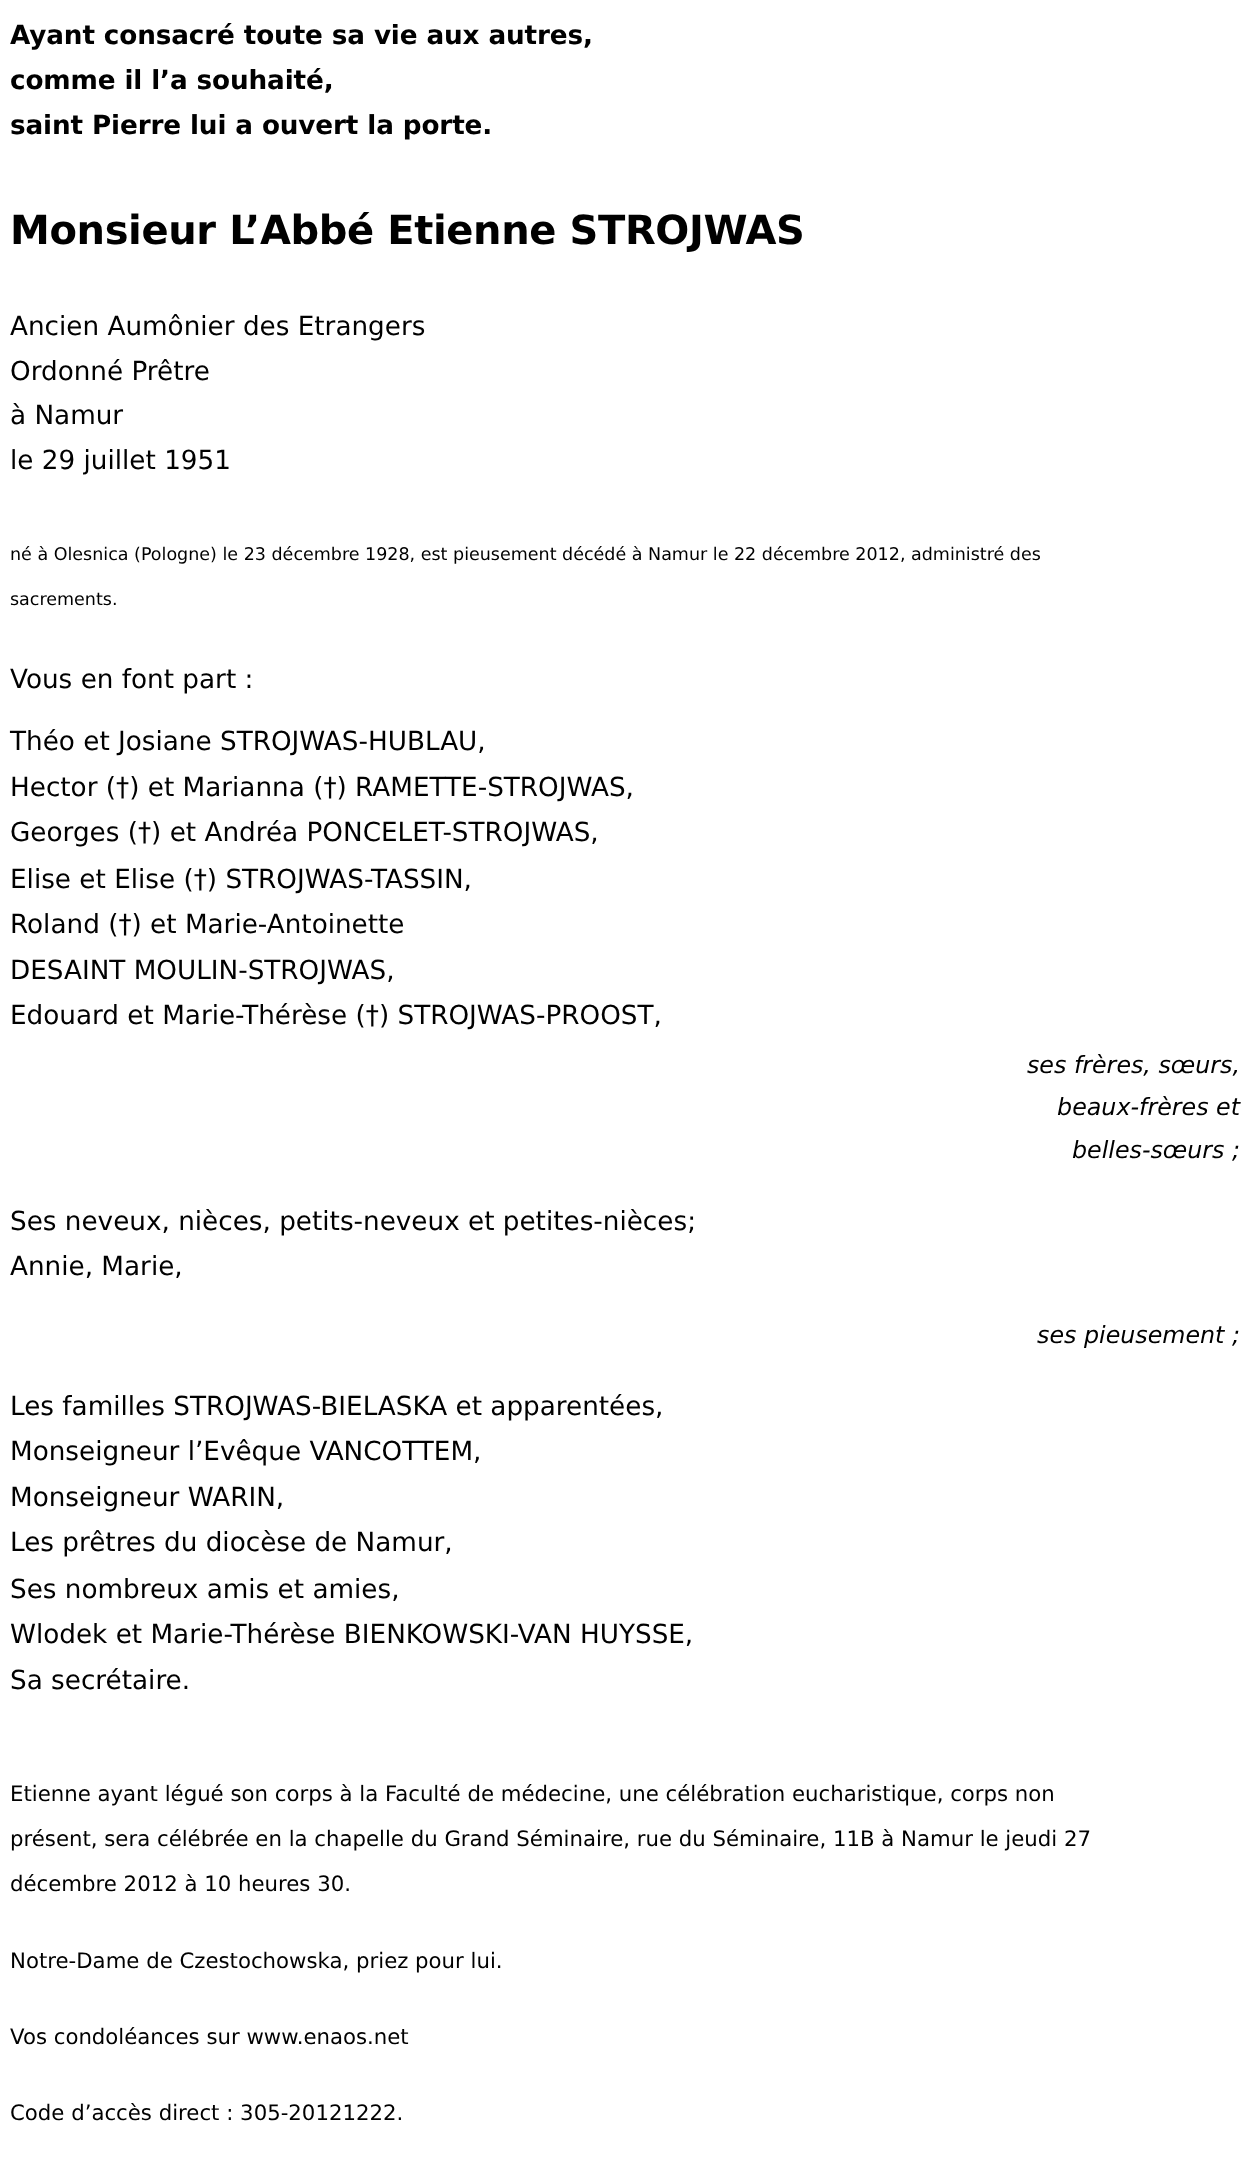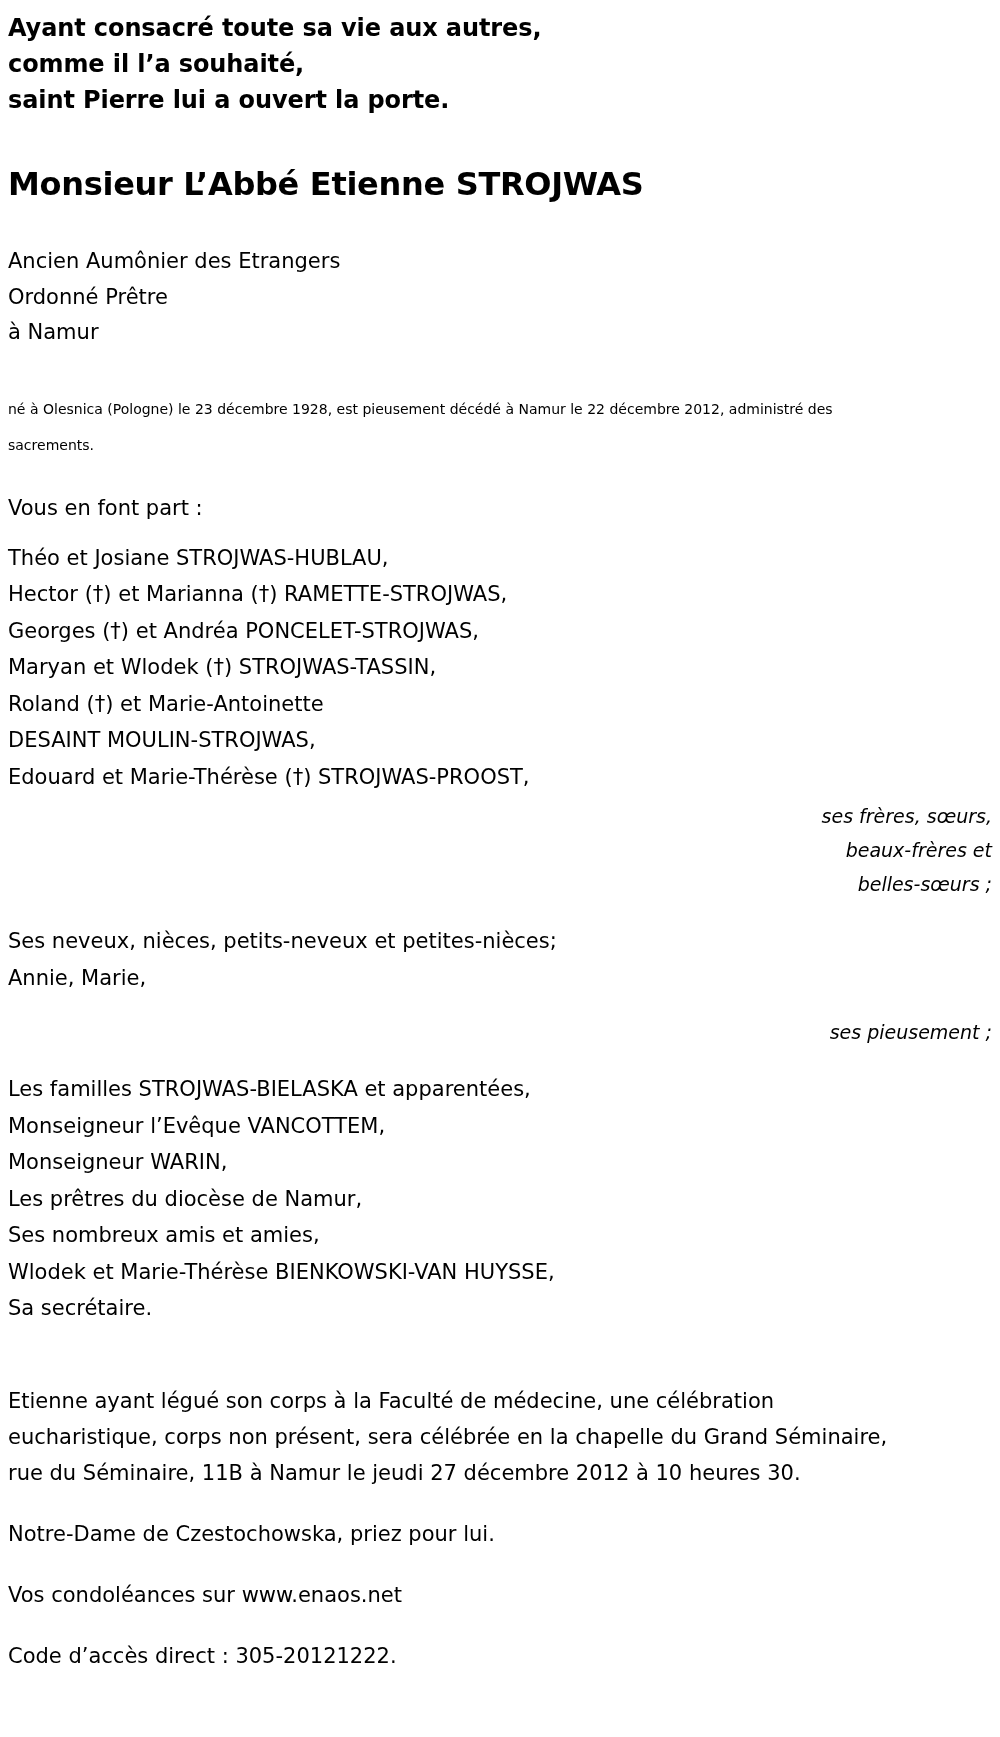--- a/index.html
+++ b/index.html
@@ -19,21 +19,21 @@
     width: 1000px;
     height: 1737px;
     box-sizing: border-box;
     padding: 10px 0 0 8px;
     overflow: hidden;
   }
 
   
   .verse {
     font-weight: bold;
-    font-size: 24px;
+    font-size: 21px;
     line-height: 36px;
     letter-spacing: -0.1px;
   }
   .verse .vline { display: block; white-space: pre; }
 
   
   .name-heading {
     font-weight: bold;
     font-size: 32px;
     line-height: 40px;
@@ -86,21 +86,21 @@
 
   .role-freres { margin-top: 4px; font-style: italic; }
   .role-filleules { margin-top: 19px; }
 
   .group-neveux { margin-top: 22px; }
   .group-familles { margin-top: 22px; }
 
   
   .closing {
     margin-top: 56px;
-    font-size: 21px;
+    font-size: 17px;
     line-height: 36px;
     width: 895px;
   }
   .closing p { margin: 0; }
   .closing p + p { margin-top: 25px; }
   .closing .single { white-space: pre; }
 </style>
 </head>
 <body>
 
@@ -111,31 +111,32 @@
     <span class="vline">comme il l’a souhaité,</span>
     <span class="vline">saint Pierre lui a ouvert la porte.</span>
   </div>
 
   <div class="name-heading">Monsieur L’Abbé Etienne STROJWAS</div>
 
   <div class="titles">
     <span class="tline">Ancien Aumônier des Etrangers</span>
     <span class="tline">Ordonné Prêtre</span>
     <span class="tline">à Namur</span>
+    <span class="tline">le 29 juillet 1951</span>
   </div>
 
   <div class="bio">né à Olesnica (Pologne) le 23 décembre 1928, est pieusement décédé à Namur le 22 décembre 2012, administré des sacrements.</div>
 
   <div class="announce-lead">Vous en font part :</div>
 
   <div class="survivors">
     <span class="sline">Théo et Josiane STROJWAS-HUBLAU,</span>
     <span class="sline">Hector (†) et Marianna (†) RAMETTE-STROJWAS,</span>
     <span class="sline">Georges (†) et Andréa PONCELET-STROJWAS,</span>
-    <span class="sline">Maryan et Wlodek (†) STROJWAS-TASSIN,</span>
+    <span class="sline">Elise et Elise (†) STROJWAS-TASSIN,</span>
     <span class="sline">Roland (†) et Marie-Antoinette</span>
     <span class="sline">DESAINT MOULIN-STROJWAS,</span>
     <span class="sline">Edouard et Marie-Thérèse (†) STROJWAS-PROOST,</span>
   </div>
 
   <div class="role-caption role-freres">
     <span class="rline">ses frères, sœurs,</span>
     <span class="rline">beaux-frères et</span>
     <span class="rline">belles-sœurs ;</span>
   </div>

